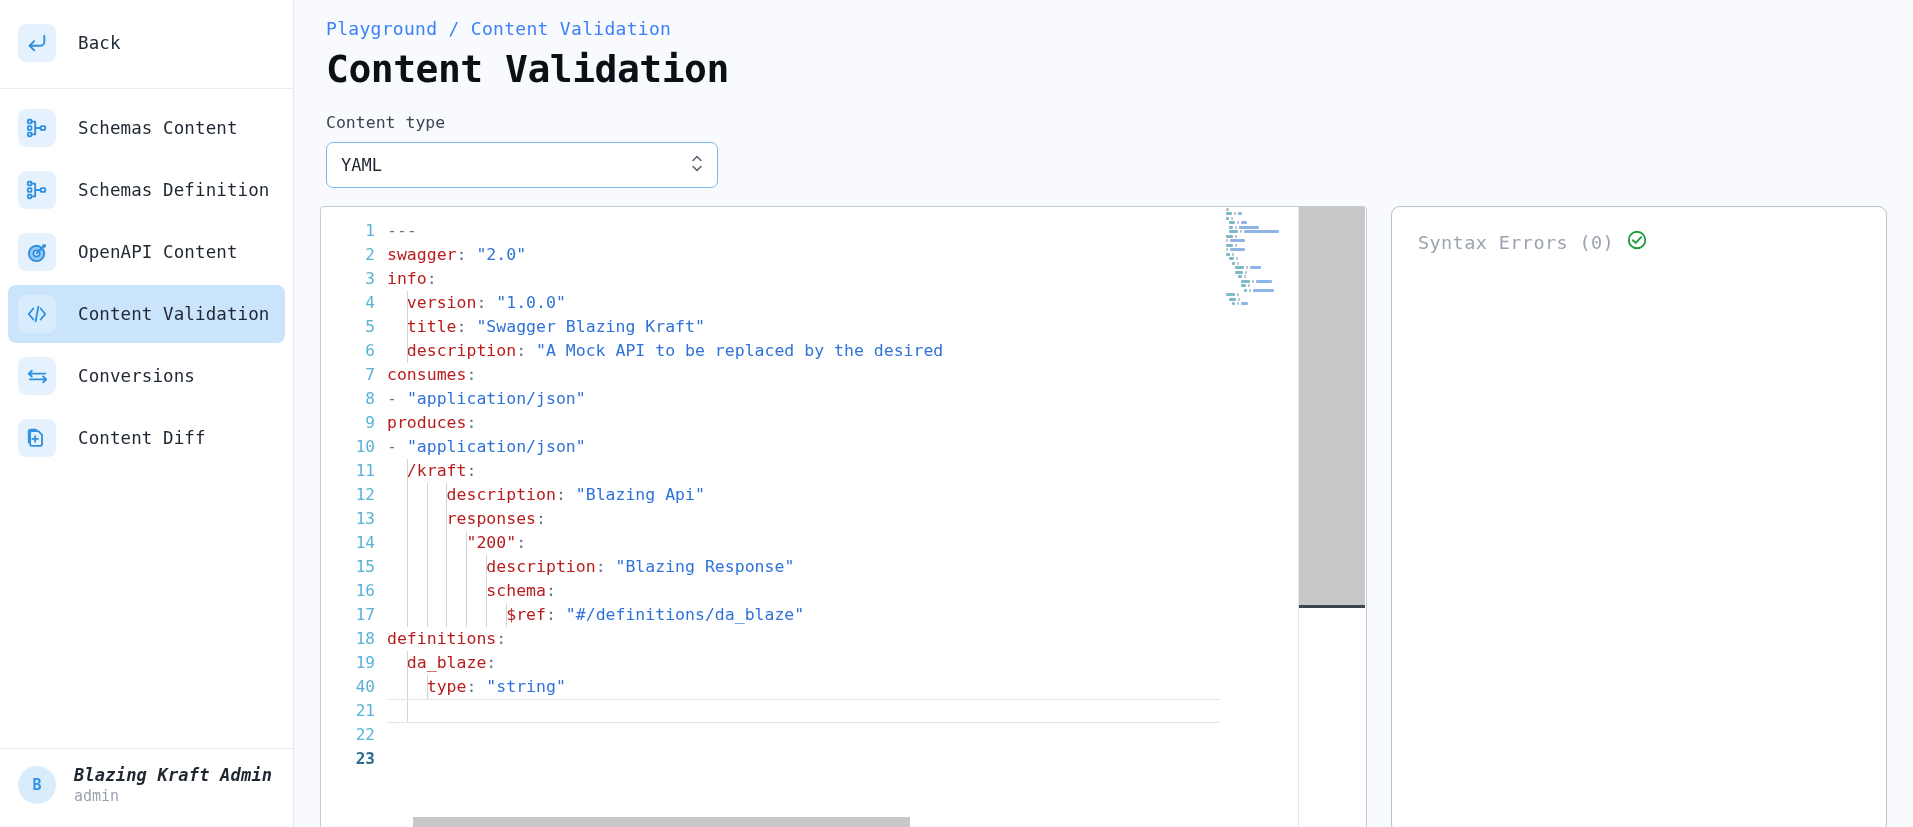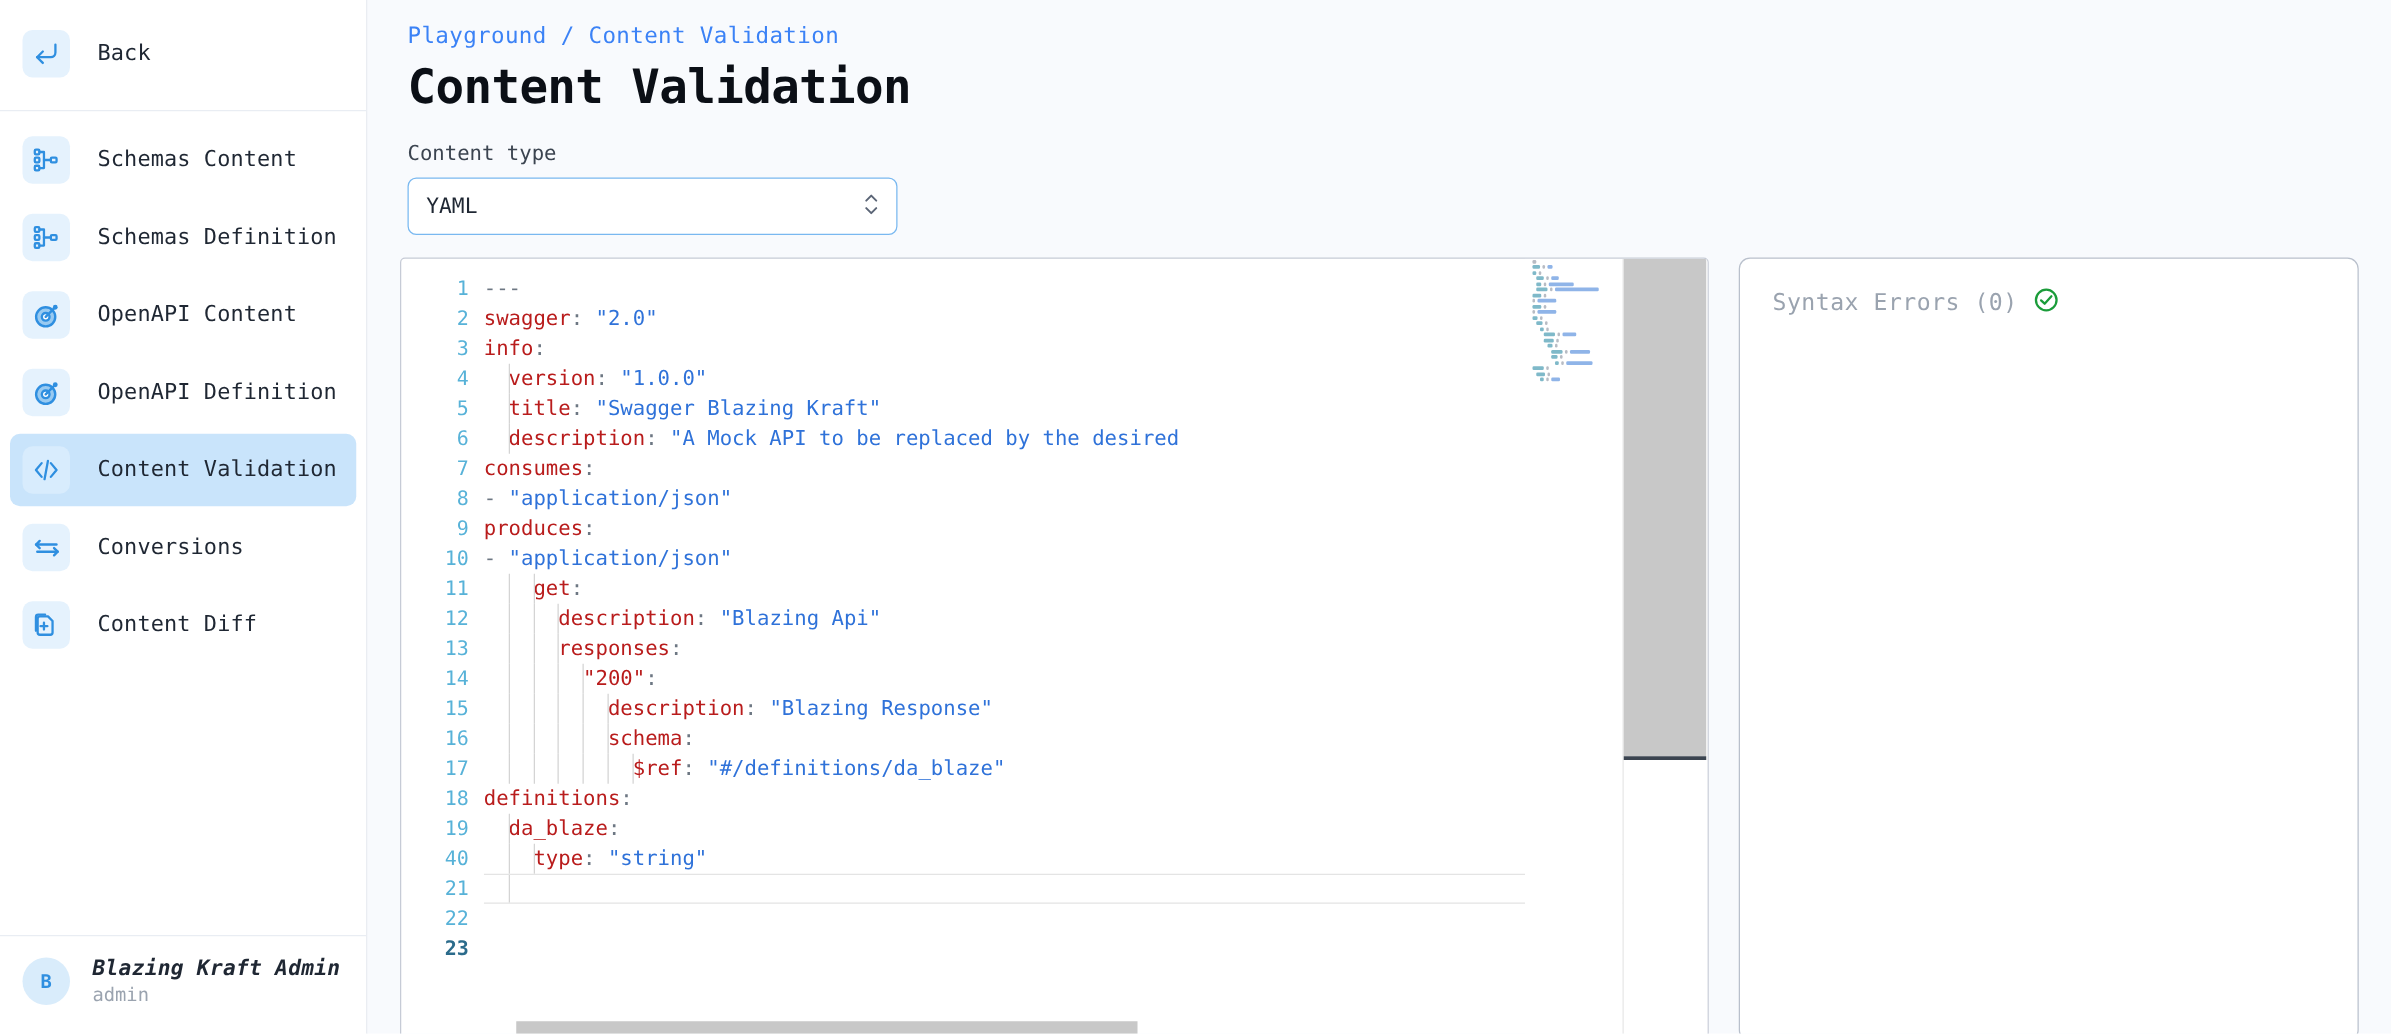--- a/index.html
+++ b/index.html
@@ -322,32 +322,20 @@
             <circle cx="11" cy="13" r="8" fill="#5aa9e8" stroke="none" opacity="0.55"></circle>
             <circle cx="11" cy="13" r="8"></circle>
             <circle cx="11" cy="13" r="3.2" fill="#ffffff" stroke="#2f8fe0"></circle>
             <path d="M11 13l7-7"></path>
             <circle cx="19" cy="5" r="2" fill="#2f8fe0" stroke="none"></circle>
           </svg>
         </span>
         <span class="sb-label">OpenAPI Content</span>
       </div>
 
-      <div class="sb-item">
-        <span class="sb-ico">
-          <svg width="23" height="23" viewBox="0 0 24 24" fill="none" stroke="#2f8fe0" stroke-width="2" stroke-linecap="round">
-            <circle cx="11" cy="13" r="8" fill="#5aa9e8" stroke="none" opacity="0.55"></circle>
-            <circle cx="11" cy="13" r="8"></circle>
-            <circle cx="11" cy="13" r="3.2" fill="#ffffff" stroke="#2f8fe0"></circle>
-            <path d="M11 13l7-7"></path>
-            <circle cx="19" cy="5" r="2" fill="#2f8fe0" stroke="none"></circle>
-          </svg>
-        </span>
-        <span class="sb-label">OpenAPI Definition</span>
-      </div>
 
       <div class="sb-item active">
         <span class="sb-ico">
           <svg width="22" height="22" viewBox="0 0 24 24" fill="none" stroke="#2f8fe0" stroke-width="2" stroke-linecap="round" stroke-linejoin="round">
             <polyline points="8 6 3 12 8 18"></polyline>
             <polyline points="16 6 21 12 16 18"></polyline>
             <line x1="13.5" y1="4" x2="10.5" y2="20"></line>
           </svg>
         </span>
         <span class="sb-label">Content Validation</span>
@@ -442,21 +430,21 @@
               <div class="cline"><span class="p">---</span></div>
               <div class="cline"><span class="k">swagger</span><span class="p">: </span><span class="s">"2.0"</span></div>
               <div class="cline"><span class="k">info</span><span class="p">:</span></div>
               <div class="cline"><span class="ind" style="left: 19.8px;"></span><span class="k">  version</span><span class="p">: </span><span class="s">"1.0.0"</span></div>
               <div class="cline"><span class="ind" style="left: 19.8px;"></span><span class="k">  title</span><span class="p">: </span><span class="s">"Swagger Blazing Kraft"</span></div>
               <div class="cline"><span class="ind" style="left: 19.8px;"></span><span class="k">  description</span><span class="p">: </span><span class="s">"A Mock API to be replaced by the desired</span></div>
               <div class="cline"><span class="k">consumes</span><span class="p">:</span></div>
               <div class="cline"><span class="p">- </span><span class="s">"application/json"</span></div>
               <div class="cline"><span class="k">produces</span><span class="p">:</span></div>
               <div class="cline"><span class="p">- </span><span class="s">"application/json"</span></div>
-              <div class="cline"><span class="ind" style="left: 19.8px;"></span><span class="ind" style="left: 39.6px;"></span><span class="k">    get</span><span class="p">:</span></div>
+              <div class="cline"><span class="ind" style="left: 19.8px;"></span><span class="k">  /kraft</span><span class="p">:</span></div>
               <div class="cline"><span class="ind" style="left: 19.8px;"></span><span class="ind" style="left: 39.6px;"></span><span class="ind" style="left: 59.4px;"></span><span class="k">      description</span><span class="p">: </span><span class="s">"Blazing Api"</span></div>
               <div class="cline"><span class="ind" style="left: 19.8px;"></span><span class="ind" style="left: 39.6px;"></span><span class="ind" style="left: 59.4px;"></span><span class="k">      responses</span><span class="p">:</span></div>
               <div class="cline"><span class="ind" style="left: 19.8px;"></span><span class="ind" style="left: 39.6px;"></span><span class="ind" style="left: 59.4px;"></span><span class="ind" style="left: 79.2px;"></span><span class="p">        </span><span class="k">"200"</span><span class="p">:</span></div>
               <div class="cline"><span class="ind" style="left: 19.8px;"></span><span class="ind" style="left: 39.6px;"></span><span class="ind" style="left: 59.4px;"></span><span class="ind" style="left: 79.2px;"></span><span class="ind" style="left: 99px;"></span><span class="k">          description</span><span class="p">: </span><span class="s">"Blazing Response"</span></div>
               <div class="cline"><span class="ind" style="left: 19.8px;"></span><span class="ind" style="left: 39.6px;"></span><span class="ind" style="left: 59.4px;"></span><span class="ind" style="left: 79.2px;"></span><span class="ind" style="left: 99px;"></span><span class="k">          schema</span><span class="p">:</span></div>
               <div class="cline"><span class="ind" style="left: 19.8px;"></span><span class="ind" style="left: 39.6px;"></span><span class="ind" style="left: 59.4px;"></span><span class="ind" style="left: 79.2px;"></span><span class="ind" style="left: 99px;"></span><span class="ind" style="left: 118.8px;"></span><span class="k">            $ref</span><span class="p">: </span><span class="s">"#/definitions/da_blaze"</span></div>
               <div class="cline"><span class="k">definitions</span><span class="p">:</span></div>
               <div class="cline"><span class="ind" style="left: 19.8px;"></span><span class="k">  da_blaze</span><span class="p">:</span></div>
               <div class="cline"><span class="ind" style="left: 19.8px;"></span><span class="ind" style="left: 39.6px;"></span><span class="k">    type</span><span class="p">: </span><span class="s">"string"</span></div>
               <div class="cline cur-line"><span class="ind" style="left: 19.8px;"></span><span class="p"></span></div>

